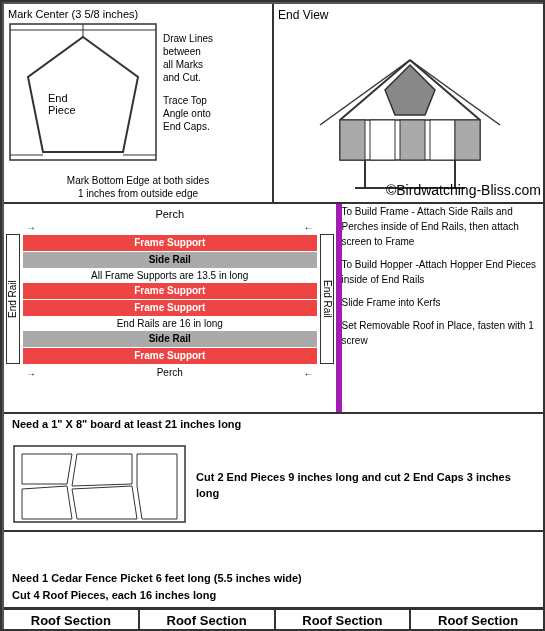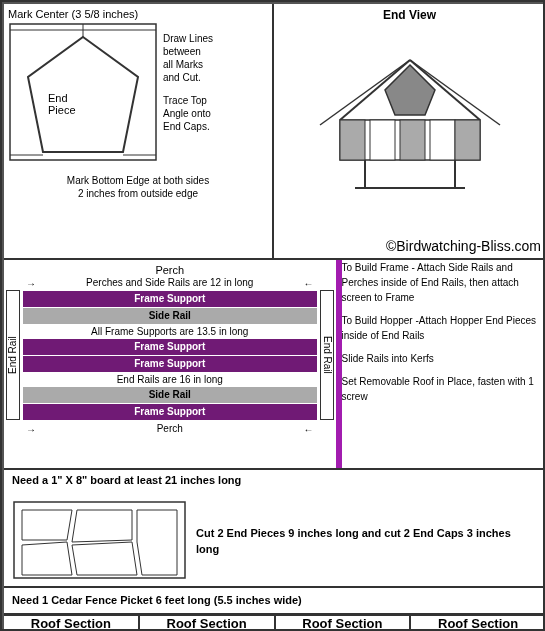--- a/index.html
+++ b/index.html
@@ -10,21 +10,21 @@
       font-size: 11px;
       background: #fff;
       border: 2px solid #333;
       overflow: hidden;
     }
 
     
     .top-section {
       display: flex;
       border-bottom: 2px solid #333;
-      height: 256px;
+      height: 200px;
     }
 
     
     .end-piece-panel {
       width: 270px;
       border-right: 2px solid #333;
       padding: 4px;
       position: relative;
     }
     .end-piece-title {
@@ -68,23 +68,22 @@
       line-height: 1.3;
     }
 
     
     .end-view-panel {
       width: 275px;
       padding: 4px;
       position: relative;
     }
     .end-view-title {
-      text-align: center;
       font-size: 12px;
-      font-weight: bold;
+      font-weight: normal;
       margin-bottom: 18px;
     }
     .end-view-svg {
       display: block;
       margin: 0 auto;
     }
     .copyright-text {
       position: absolute;
       bottom: 4px;
       right: 4px;
@@ -120,21 +119,21 @@
     .fd-bar {
       background: #888;
       color: #fff;
       font-size: 10px;
       font-weight: bold;
       text-align: center;
       line-height: 1.2;
       padding: 2px 0;
     }
     .fd-bar-dark {
-      background: #701a75;
+      background: #ef4444;
     }
     .fd-small-text {
       font-size: 10px;
       text-align: center;
     }
     .fd-arrow-row {
       display: flex;
       align-items: center;
       font-size: 10px;
     }
@@ -195,20 +194,21 @@
     .roof-cell:last-child {
       border-right: none;
     }
 
     .bottom-info {
       padding: 4px 8px;
       border-bottom: 1px solid #333;
       font-size: 11px;
       font-weight: bold;
       line-height: 1.5;
+      margin-top: 34px;
     }
   </style>
 </head>
 <body>
 
 <div style="width:545px;height:631px;border:2px solid #555;overflow:hidden;display:flex;flex-direction:column;">
 
   <div class="top-section">
 
     <div class="end-piece-panel">
@@ -227,21 +227,21 @@
           <line x1="148" y1="8" x2="75" y2="8" stroke="#333" stroke-width="1"></line>
 
           <line x1="2" y1="133" x2="35" y2="133" stroke="#333" stroke-width="1"></line>
           <line x1="148" y1="133" x2="115" y2="133" stroke="#333" stroke-width="1"></line>
         </svg>
         <div class="end-piece-label">End<br>Piece</div>
         <div class="draw-lines-text" style="font-size:10px;line-height:1.3;">Draw Lines<br>between<br>all Marks<br>and Cut.</div>
         <div class="trace-text" style="font-size:10px;line-height:1.3;top:72px;">Trace Top<br>Angle onto<br>End Caps.</div>
       </div>
       <div class="bottom-mark-text" style="white-space:pre-line;">Mark Bottom Edge at both sides
-2 inches from outside edge</div>
+1 inches from outside edge</div>
     </div>
 
     <div class="end-view-panel">
       <div class="end-view-title">End View</div>
       <svg class="end-view-svg" width="260" height="155">
 
         <line x1="130" y1="20" x2="60" y2="80" stroke="#333" stroke-width="2"></line>
         <line x1="130" y1="20" x2="200" y2="80" stroke="#333" stroke-width="2"></line>
 
         <line x1="130" y1="20" x2="40" y2="85" stroke="#333" stroke-width="1.5"></line>
@@ -267,21 +267,20 @@
   </div>
 
   <div class="middle-section">
 
     <div class="frame-diagram">
 
       <div class="fd-label" style="margin-bottom:1px;">Perch</div>
 
       <div class="fd-arrow-row" style="justify-content:space-between;padding:0 20px;">
         <span>→</span>
-        <span style="font-size:10px;">Perches and Side Rails are 12 in long</span>
         <span>←</span>
       </div>
 
       <div style="display:flex;align-items:stretch;margin:2px 0;">
         <div class="side-label-left" style="margin-right:3px;height:130px;">End Rail</div>
         <div style="flex:1;">
 
           <div class="fd-bar fd-bar-dark" style="margin:1px 0;width:100%;">Frame Support</div>
 
           <div class="fd-bar" style="margin:1px 0;width:100%;background:#aaa;color:#000;">Side Rail</div>
@@ -304,21 +303,21 @@
       <div class="fd-arrow-row" style="justify-content:space-between;padding:0 20px;margin-top:2px;">
         <span>→</span>
         <span>Perch</span>
         <span>←</span>
       </div>
     </div>
 
     <div class="frame-instructions">
       <div class="fi-section">To Build Frame - Attach Side Rails and Perches inside of End Rails, then attach screen to Frame</div>
       <div class="fi-section">To Build Hopper -Attach Hopper End Pieces inside of End Rails</div>
-      <div class="fi-section">Slide Rails into Kerfs</div>
+      <div class="fi-section">Slide Frame into Kerfs</div>
       <div class="fi-section">Set Removable Roof in Place, fasten with 1 screw</div>
     </div>
   </div>
 
   <div class="bottom-middle-section" style="flex-direction:column;height:auto;padding:4px 8px;">
     <div class="board-text" style="font-weight:bold;font-size:11px;margin-bottom:4px;">Need a 1" X 8" board at least 21 inches long</div>
     <div style="display:flex;gap:4px;align-items:center;">
 
       <div style="width:180px;min-width:180px;">
         <svg width="175" height="80">
@@ -330,20 +329,21 @@
           <polygon points="60,45 120,42 125,75 65,75" fill="none" stroke="#333" stroke-width="1"></polygon>
           <polygon points="125,10 165,10 165,75 130,75 125,42" fill="none" stroke="#333" stroke-width="1"></polygon>
         </svg>
       </div>
       <div style="font-size:11px;line-height:1.5;font-weight:bold;">Cut 2 End Pieces 9 inches long and cut 2 End Caps 3 inches long</div>
     </div>
   </div>
 
   <div class="bottom-info" style="padding:4px 8px;border-bottom:2px solid #333;font-size:11px;font-weight:bold;line-height:1.5;">
     <div>Need 1 Cedar Fence Picket 6 feet long (5.5 inches wide)</div>
+    <div>Cut 4 Roof Pieces, each 16 inches long</div>
   </div>
 
   <div class="roof-section" style="flex:1;display:flex;border-top:1px solid #333;">
     <div class="roof-cell" style="border-right:2px solid #333;">Roof Section</div>
     <div class="roof-cell" style="border-right:2px solid #333;">Roof Section</div>
     <div class="roof-cell" style="border-right:2px solid #333;">Roof Section</div>
     <div class="roof-cell">Roof Section</div>
   </div>
 
 </div>

